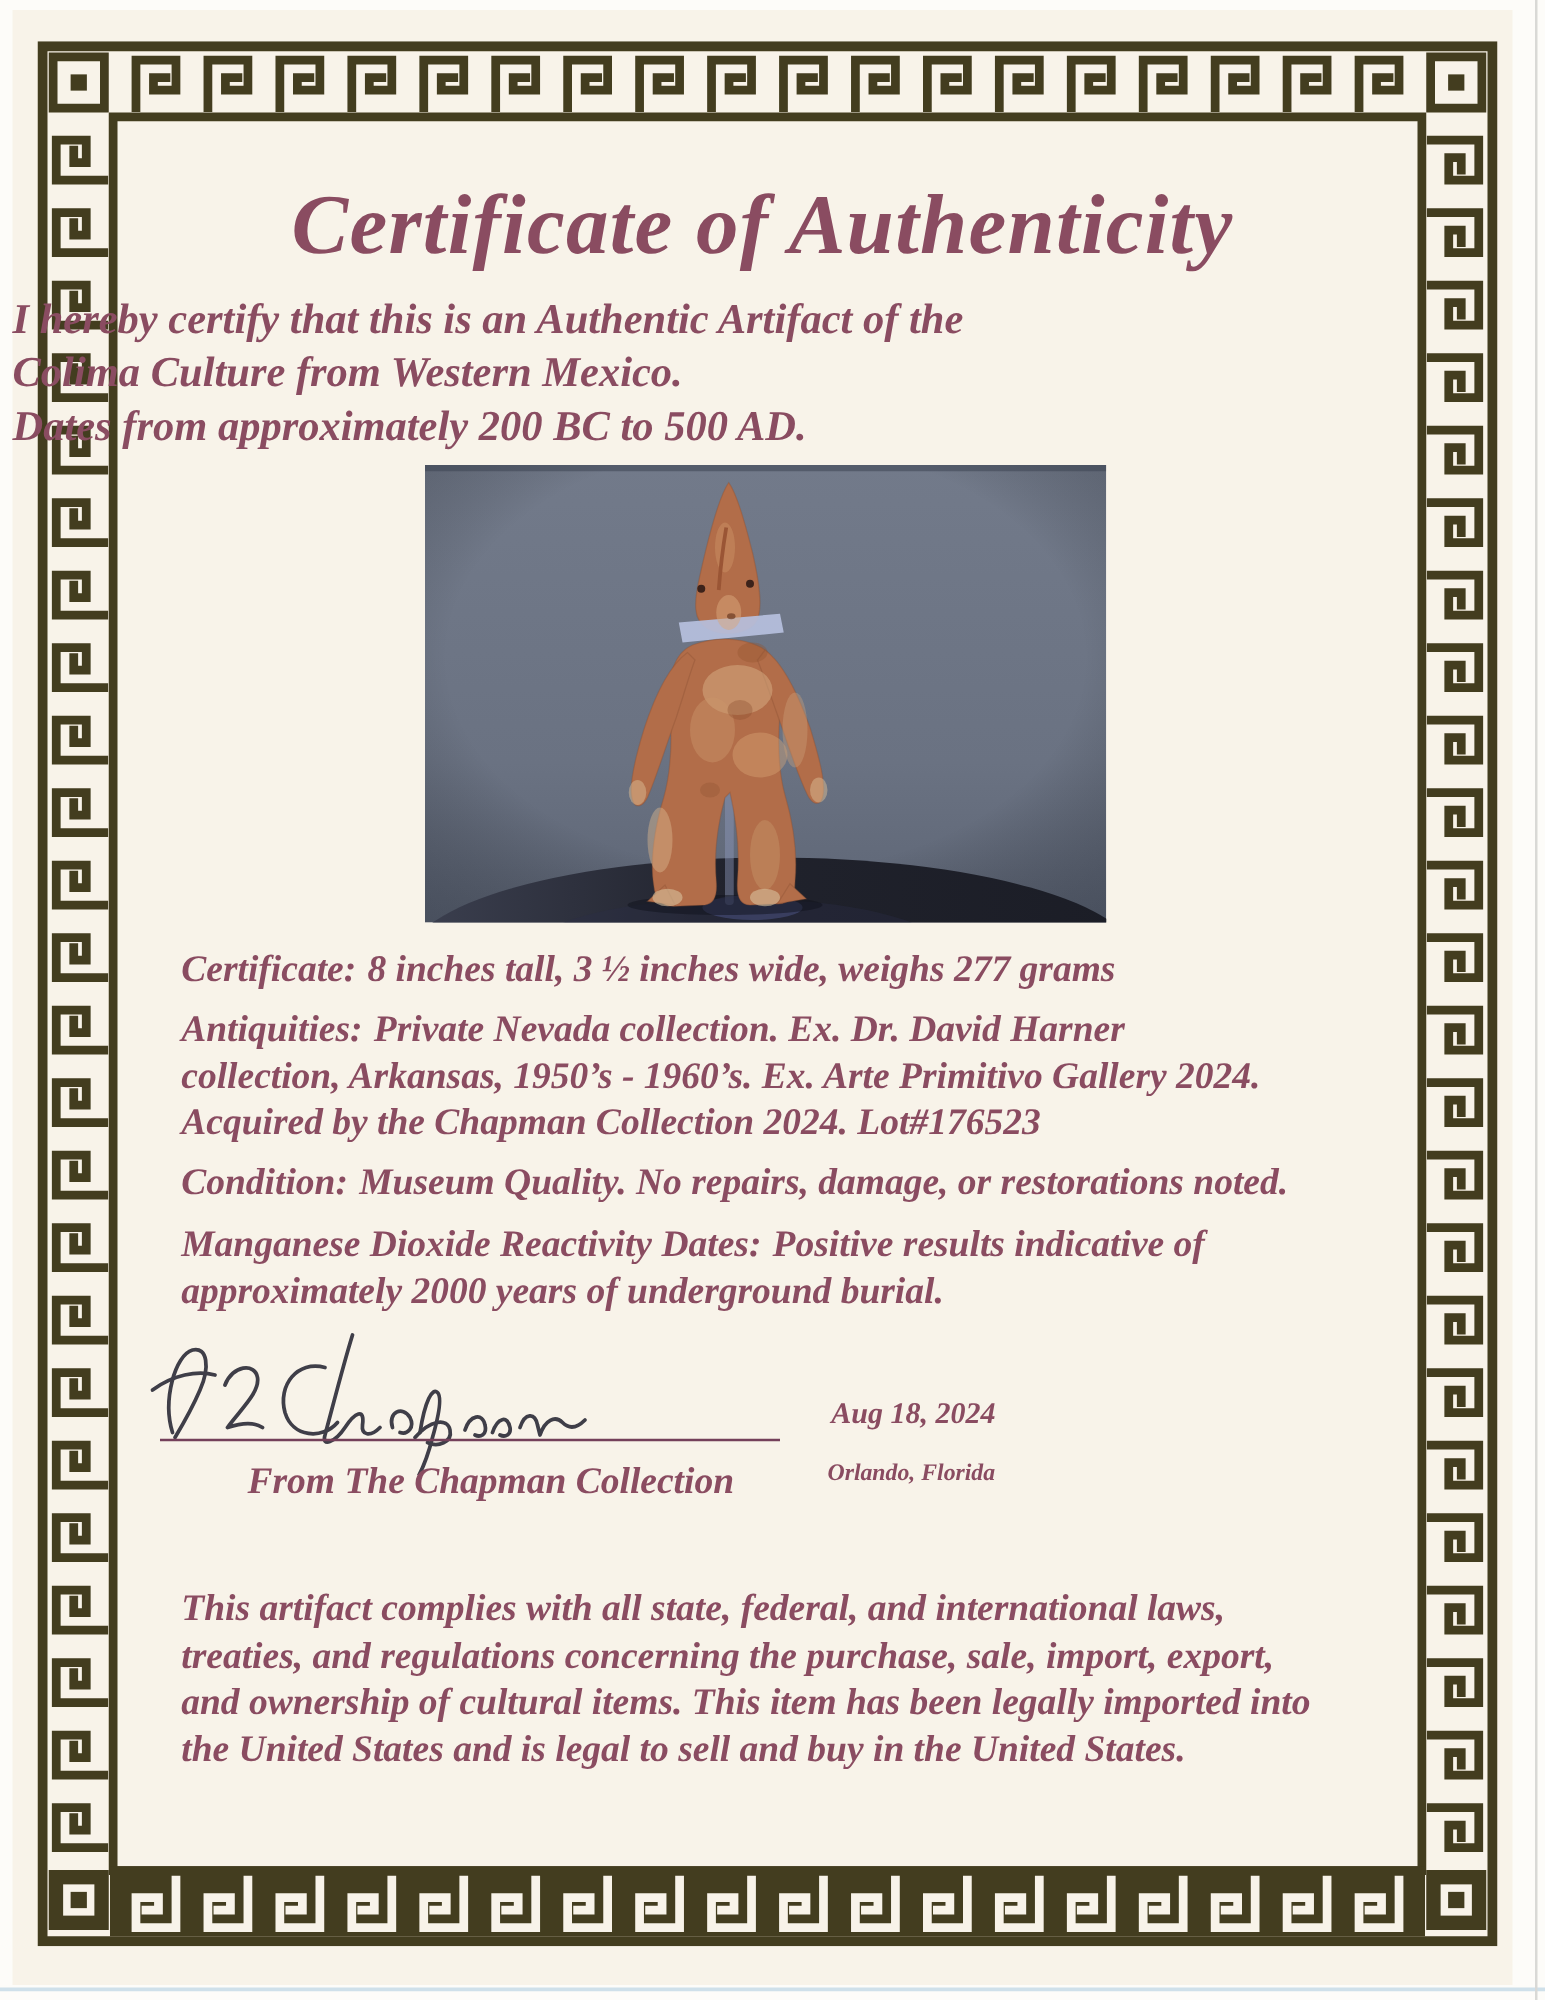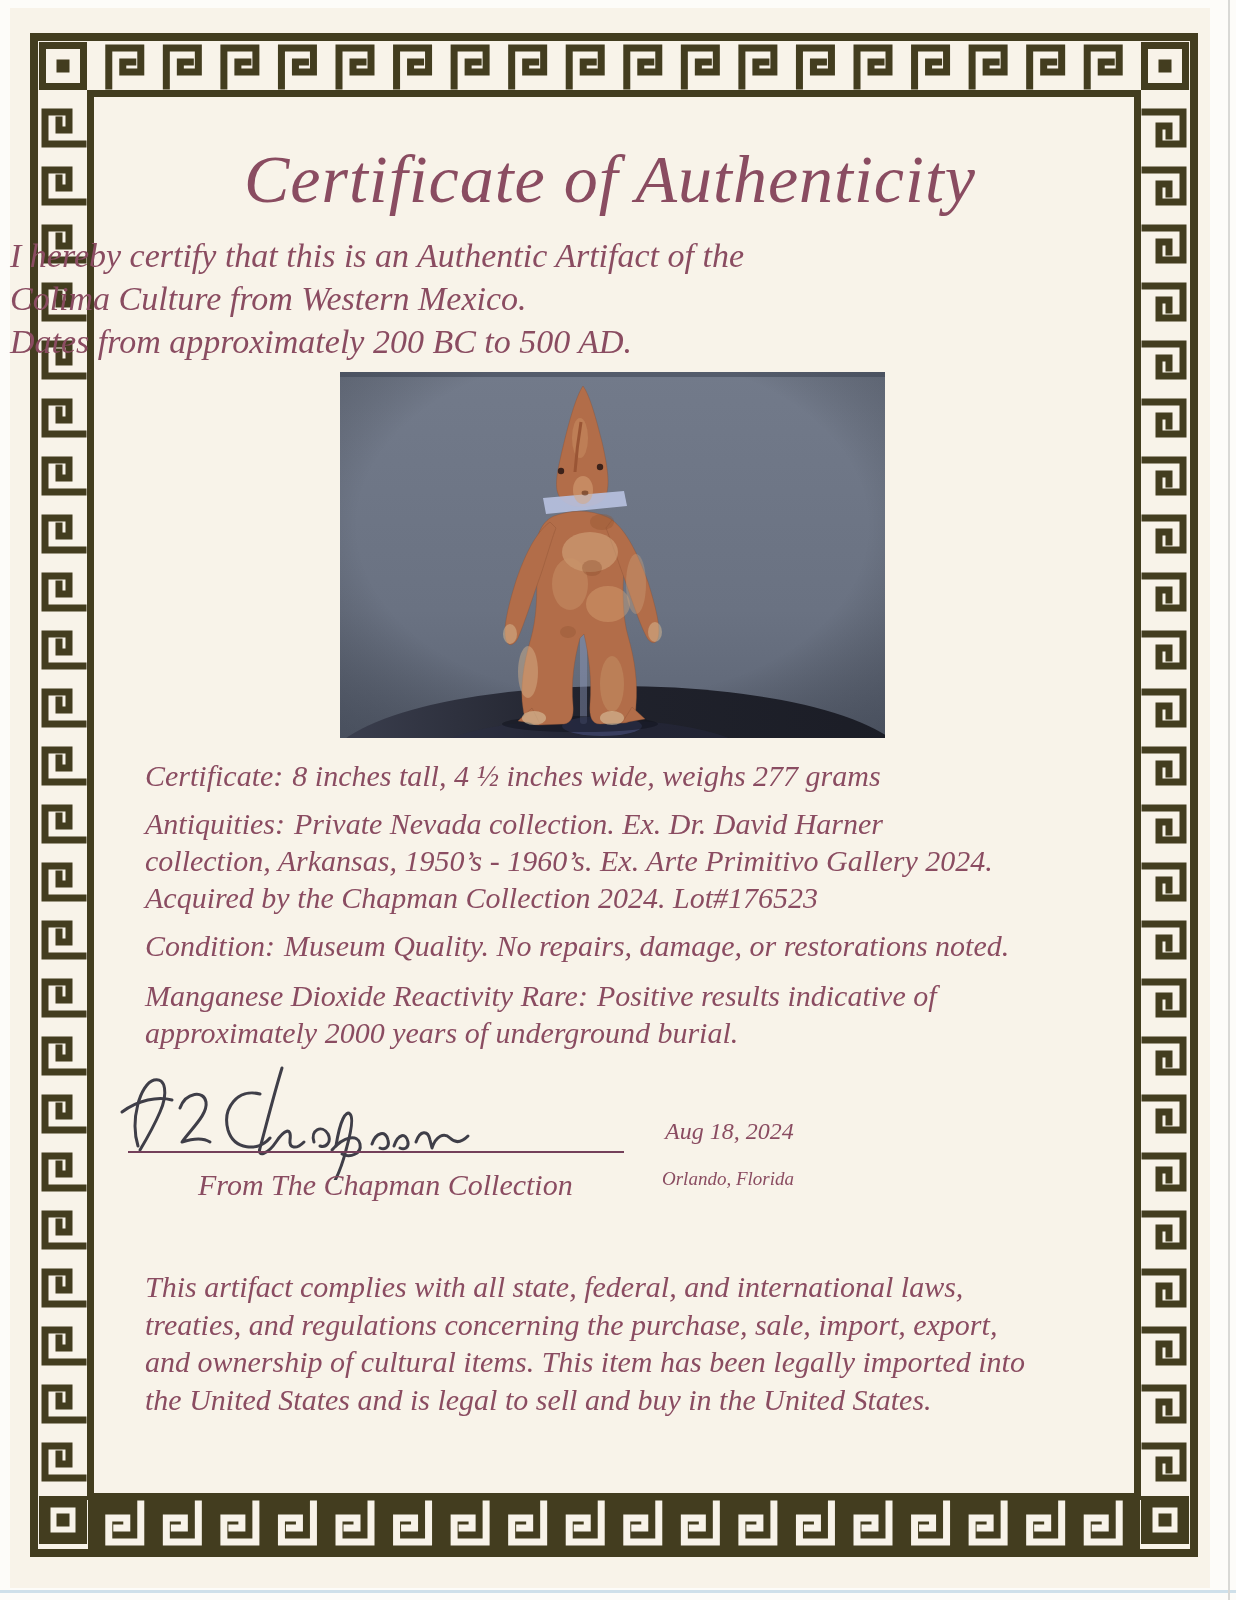--- a/index.html
+++ b/index.html
@@ -13,21 +13,21 @@
     background:#f8f3e9;
   }
   .scan-edge-bottom{
     position:absolute;left:0;top:1590px;width:1236px;height:3px;
     background:#cfe0ea;
   }
   .scan-edge-right{
     position:absolute;left:1228px;top:0;width:2px;height:1600px;
     background:#d9d9d6;
   }
-  .ink{color:#8a4c61;font-style:italic;font-weight:400;}
+  .ink{color:#8a4c61;font-style:italic;font-weight:700;}
   .abs{position:absolute;}
   .title{
     left:0;top:134px;width:100%;text-align:center;
     font-size:68px;line-height:74px;letter-spacing:1px;
   }
   .attest{
     left:0;top:226px;width:100%;
     font-size:34px;line-height:43px;white-space:pre-line;
   }
   .photo-wrap{left:330px;top:364px;width:545px;height:366px;}
@@ -251,32 +251,32 @@
       <g>
         <path d="M241,50 C238,68 236,86 235,100" fill="none" stroke="#9a5535" stroke-width="3"></path>
         <circle cx="221" cy="99" r="3.2" fill="#3c221a"></circle>
         <circle cx="260" cy="95" r="3.2" fill="#3c221a"></circle>
         <ellipse cx="245" cy="121" rx="3.4" ry="2.4" fill="#6b3a22" opacity="0.7"></ellipse>
       </g>
     </svg>
   </div>
 
   <div class="abs section ink sec-dimensions">
-    <span class="sec-label">Certificate:</span><span class="sec-text">8 inches tall, 4 ½ inches wide, weighs 277 grams</span>
+    <span class="sec-label">Certificate:</span><span class="sec-text">8 inches tall, 3 ½ inches wide, weighs 277 grams</span>
   </div>
   <div class="abs section ink sec-provenance">
     <span class="sec-label">Antiquities:</span><span class="sec-text">Private Nevada collection. Ex. Dr. David Harner
 collection, Arkansas, 1950’s - 1960’s. Ex. Arte Primitivo Gallery 2024.
 Acquired by the Chapman Collection 2024. Lot#176523</span>
   </div>
   <div class="abs section ink sec-condition">
     <span class="sec-label">Condition:</span><span class="sec-text">Museum Quality. No repairs, damage, or restorations noted.</span>
   </div>
   <div class="abs section ink sec-manganese">
-    <span class="sec-label">Manganese Dioxide Reactivity Rare:</span><span class="sec-text">Positive results indicative of
+    <span class="sec-label">Manganese Dioxide Reactivity Dates:</span><span class="sec-text">Positive results indicative of
 approximately 2000 years of underground burial.</span>
   </div>
 
   <svg class="abs signature-svg" width="540" height="130" viewBox="0 0 540 130" aria-hidden="true">
     <g fill="none" stroke="#3f3e48" stroke-width="3" stroke-linecap="round" stroke-linejoin="round">
       <path d="M28,96 C20,70 30,34 44,30 C56,27 58,44 50,62 C44,76 36,90 30,100"></path>
       <path d="M12,62 C28,50 48,46 62,50"></path>
       <path d="M70,58 C76,42 94,40 96,52 C98,64 82,78 72,92 C84,88 94,88 100,92"></path>
       <path d="M150,44 C128,38 112,58 118,80 C124,100 148,102 160,88"></path>
       <path d="M172,18 C164,44 156,76 150,98 C147,108 158,104 166,92 C174,80 182,76 180,90 C179,98 186,100 194,92"></path>

